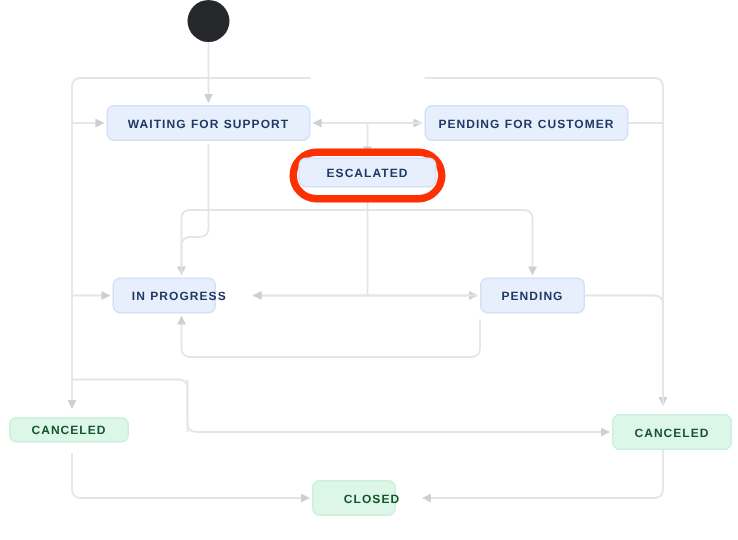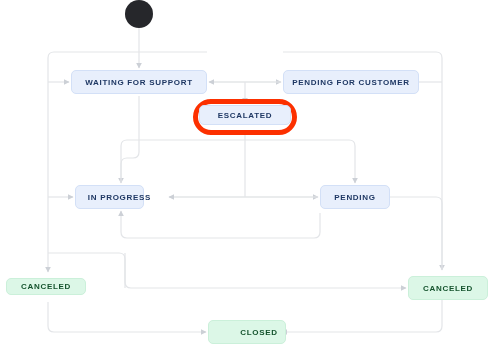--- a/index.html
+++ b/index.html
@@ -121,17 +121,17 @@
     </div>
   <div class="node node-blue" style="left: 320px; top: 185px; width: 70px; height: 24px;">
       <span>PENDING</span>
     </div>
   <div class="node node-green" style="left: 6px; top: 278px; width: 80px; height: 17px;">
       <span>CANCELED</span>
     </div>
   <div class="node node-green" style="left: 408px; top: 276px; width: 80px; height: 24px;">
       <span>CANCELED</span>
     </div>
-  <div class="node node-green" style="left: 208px; top: 320px; width: 78px; height: 24px; padding-left: 24px;">
+  <div class="node node-green" style="left: 208px; top: 320px; width: 56px; height: 24px; padding-left: 24px;">
       <span>CLOSED</span>
     </div>
 
 </div>
 
 </body></html>

